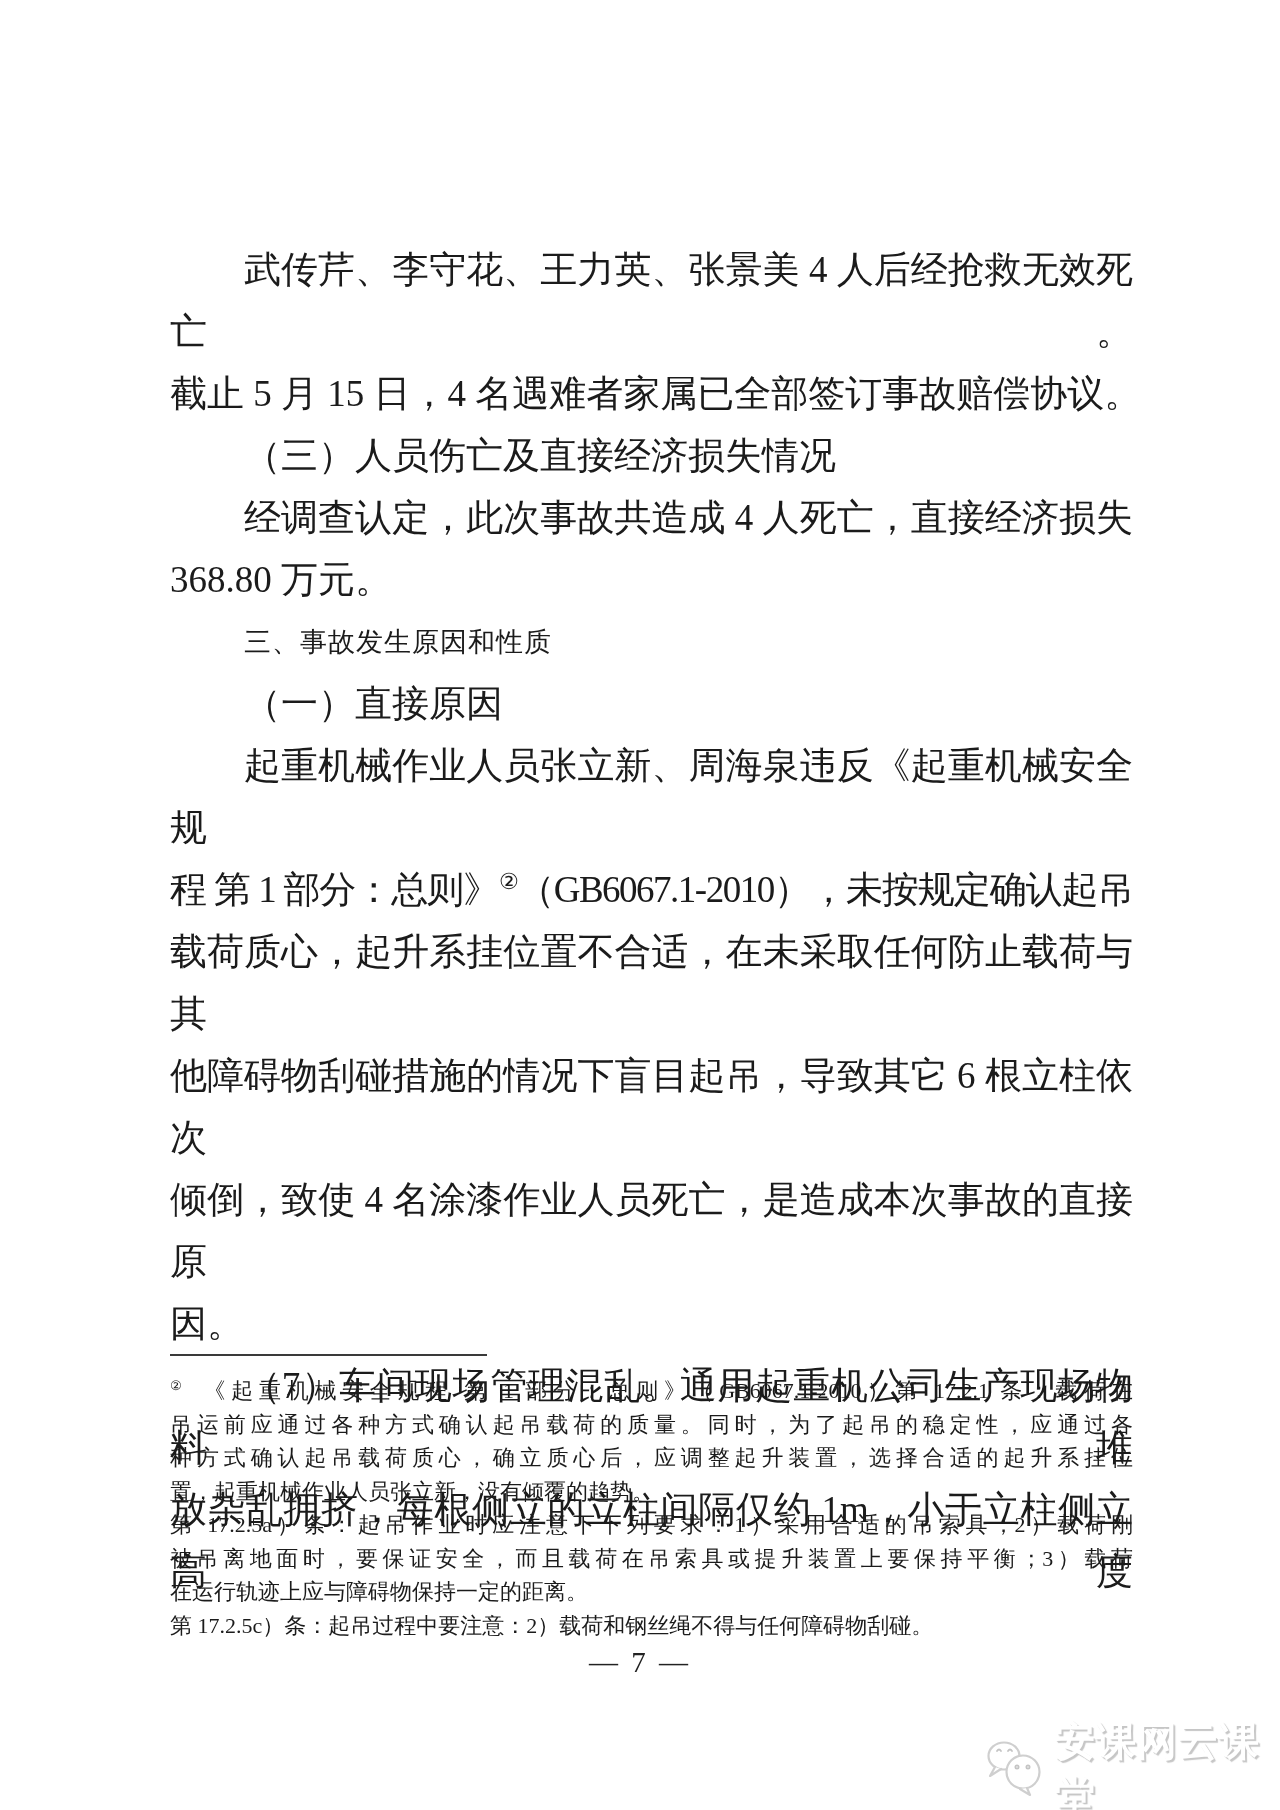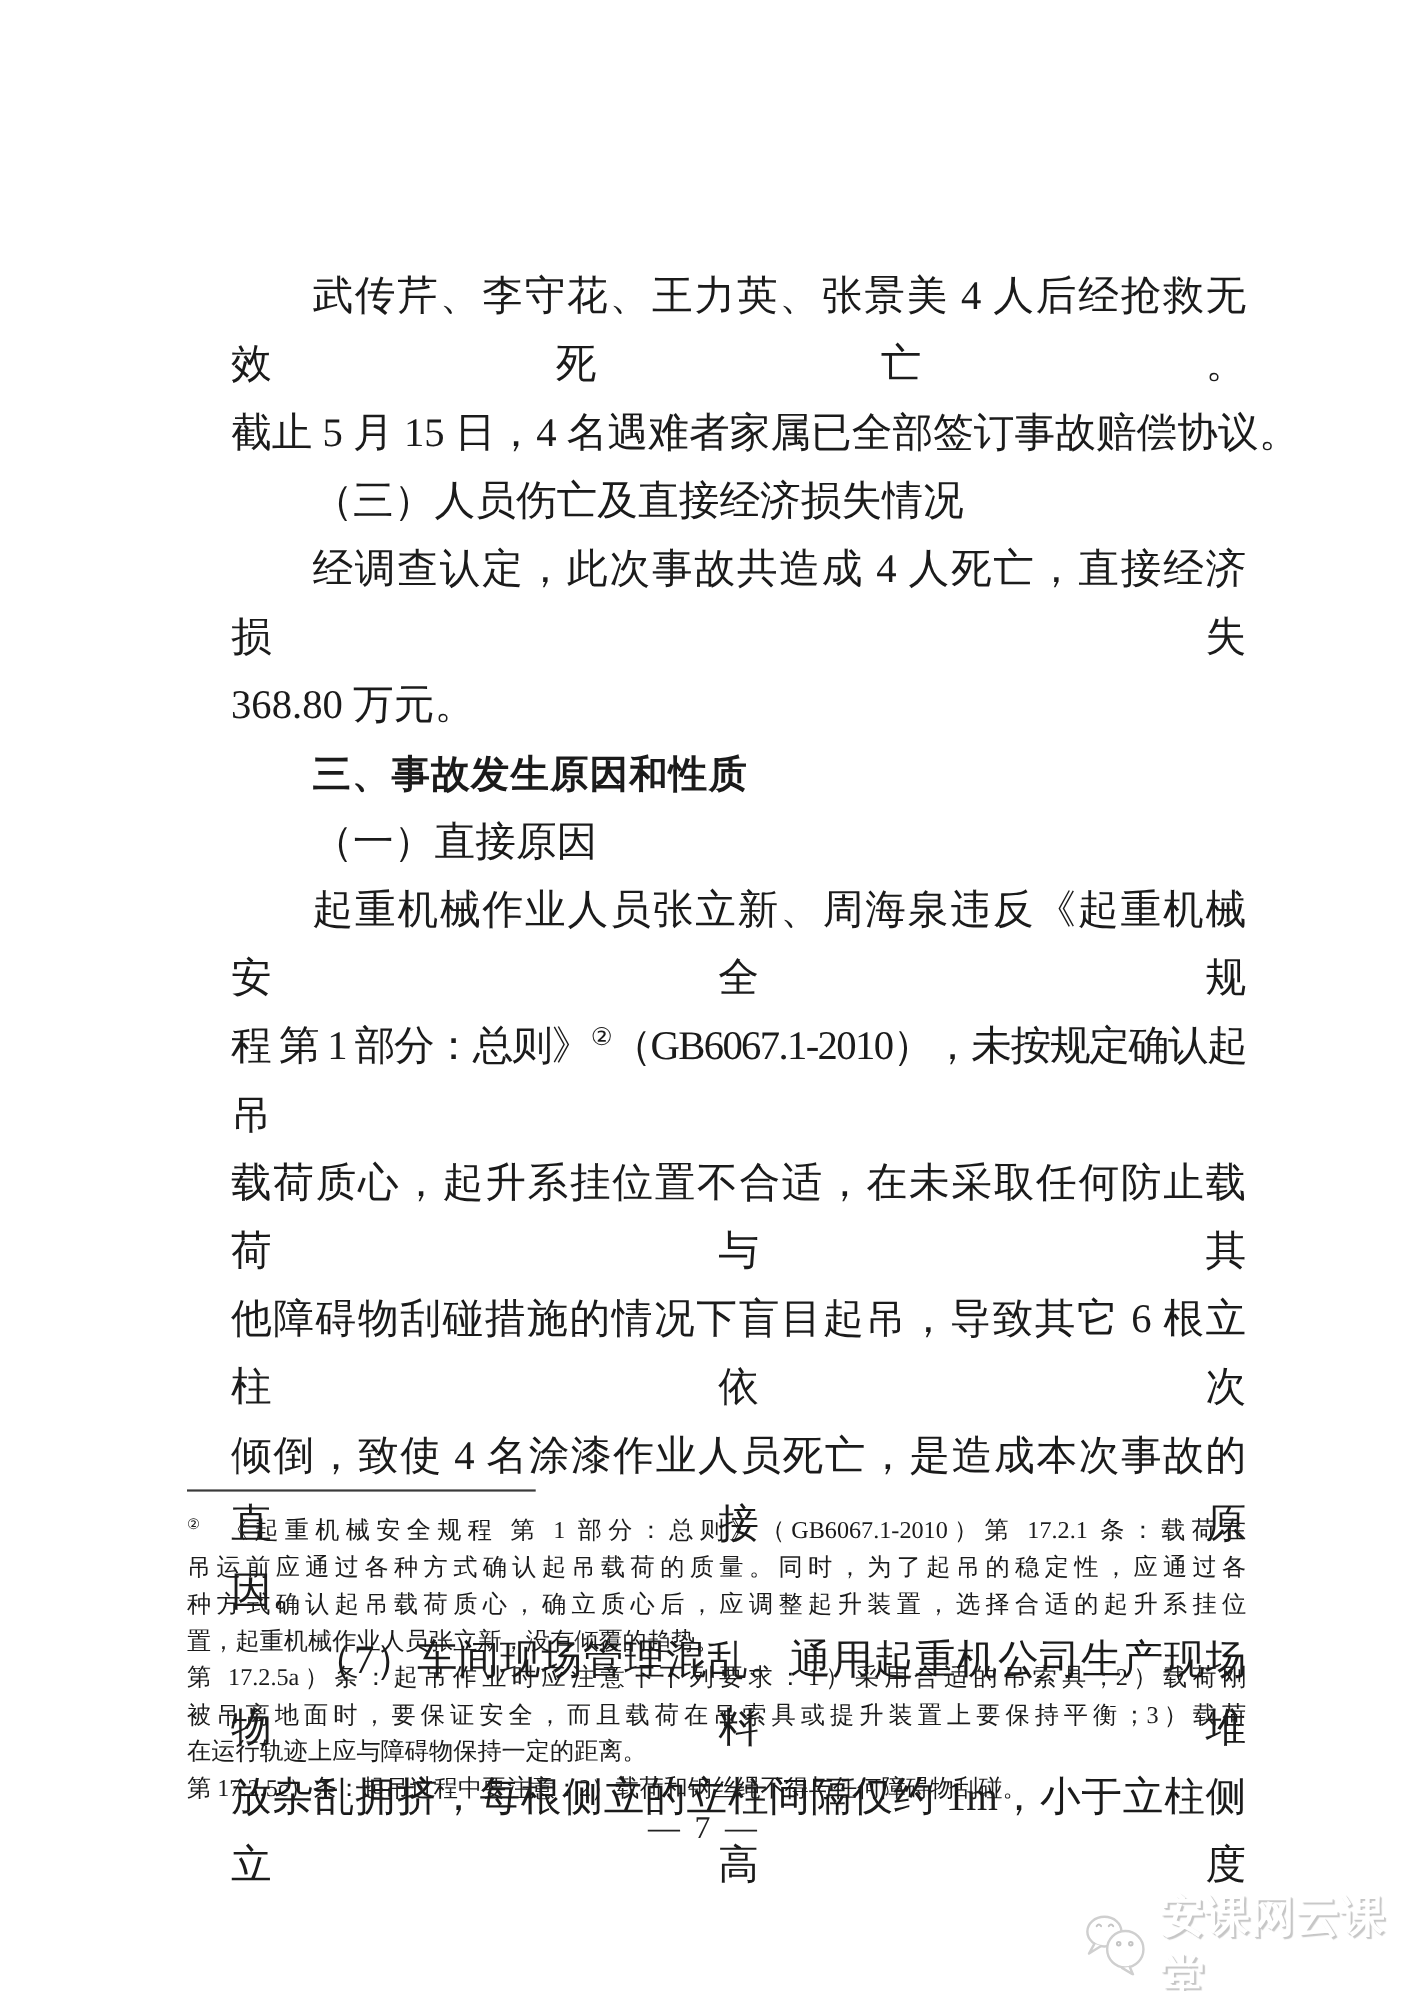--- a/index.html
+++ b/index.html
@@ -11,31 +11,31 @@
     font-family:"Liberation Serif","DejaVu Serif",serif;
     color:#1b1b1b;
   }
   
   .bodytext{
     position:absolute;
     left:170px;top:239px;width:963px;
     font-size:37px;
     line-height:62px;
   }
-  .bline{white-space:nowrap;margin-left:40px;}
+  .bline{white-space:nowrap;}
   .bline.just{
     white-space:normal;
     text-align:justify;
     text-align-last:justify;
   }
   .ind{text-indent:74px;}
   .hei{
     font-family:"Liberation Sans","DejaVu Sans",sans-serif;
-    font-weight:700;
-    font-size:35px;
+    font-weight:400;
+    font-size:27px;
     letter-spacing:1px;
   }
   .kai{font-weight:400;}
   .tight{letter-spacing:-1.5px;}
   sup.ref{
     font-size:0.6em;
     vertical-align:super;
     line-height:0;
   }
   

